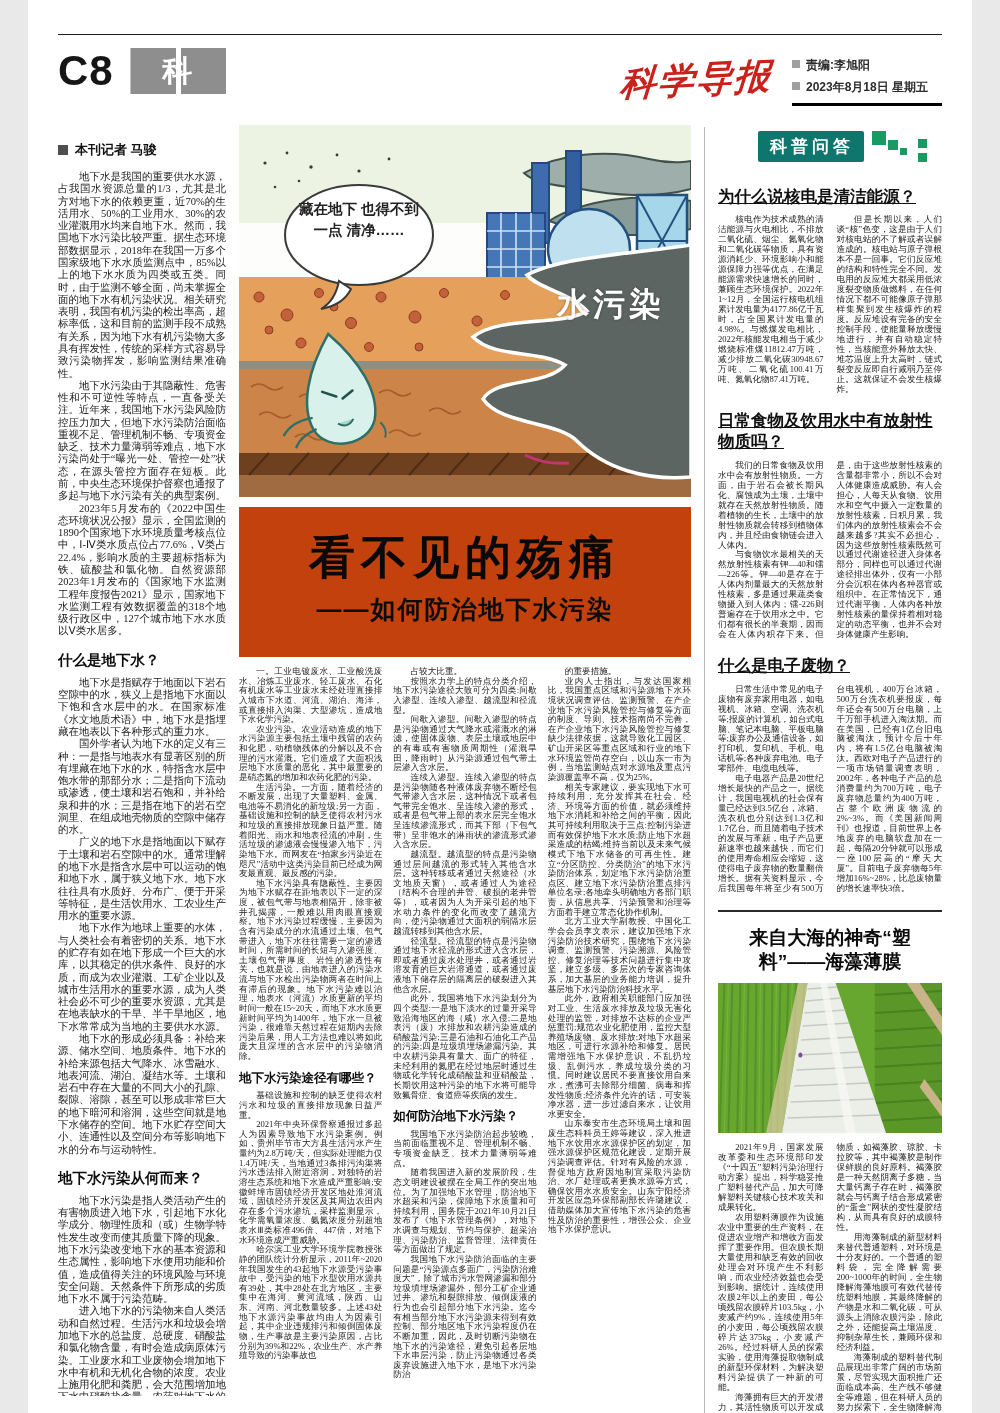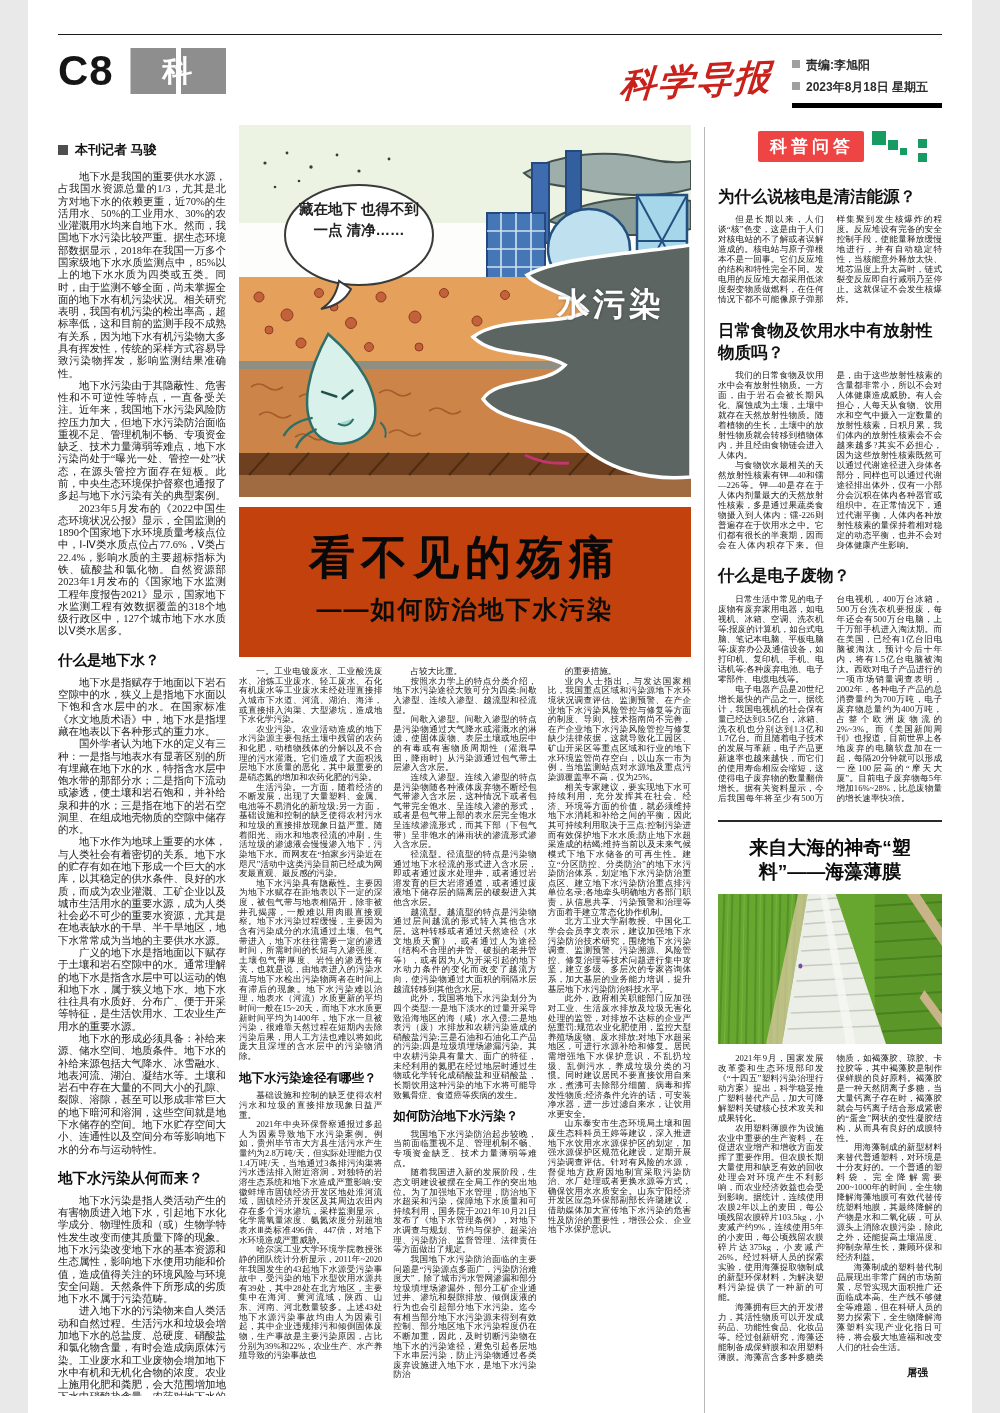--- a/index.html
+++ b/index.html
@@ -8,21 +8,21 @@
   .toprule{border-top:1.5px solid #1c1c1c;margin:34px 30px 0;}
   
   .header{display:flex;justify-content:space-between;align-items:flex-start;margin:12px 30px 0;height:72px;}
   .h-left{display:flex;align-items:center;gap:14px;}
   .pagecode{font:700 42px "Liberation Sans",sans-serif;letter-spacing:1px;color:#151515;}
   .section-box{width:96px;height:46px;box-sizing:border-box;color:#fff;text-align:center;
      background:linear-gradient(90deg,#8e8e8e 0 45px,#ffffff 45px 50px,#8e8e8e 50px 100%);
      font:700 30px/46px "Liberation Sans",sans-serif;letter-spacing:18px;padding-left:16px;border-left:1px solid #c5c5c5;margin-left:2px;}
   .h-right{display:flex;align-items:center;gap:20px;margin-top:8px;}
   .logo{font:italic 700 36px "DejaVu Serif",serif;color:#c9221c;transform:rotate(-3deg) skewX(-7deg);letter-spacing:2px;}
-  .editor-block{border-bottom:5px solid #000000;padding-bottom:5px;font:700 12px/1.8 "Liberation Sans",sans-serif;color:#2b2b2b;min-width:150px;}
+  .editor-block{border-bottom:3px solid #000000;padding-bottom:5px;font:700 12px/1.8 "Liberation Sans",sans-serif;color:#2b2b2b;min-width:150px;}
   .bullet-sq{display:inline-block;width:8px;height:8px;background:#a0a0a0;margin-right:6px;vertical-align:1px;}
   
   .main{display:flex;margin:6px 30px 0;gap:13px;height:1288px;}
   .lead-wrap{width:168px;flex:none;}
   .byline{font:700 13px "Liberation Sans",sans-serif;margin:16px 0 12px;color:#111;}
   .byline .bsq{display:inline-block;width:10px;height:10px;background:#4e4e4e;margin-right:7px;vertical-align:-1px;}
   .flow{overflow:hidden;text-align:justify;}
   .lead-flow{height:1225px;}
   .lead-flow .para{font-size:10.5px;line-height:1.17;margin:0;text-indent:2em;}
   .lead-flow .subhead{font:700 14.5px/1.25 "Liberation Sans",sans-serif;margin:13px 0 8px;color:#0d0d0d;}
@@ -37,30 +37,30 @@
   .main-title{font:900 46px/1 "Liberation Sans",sans-serif;letter-spacing:6px;color:#090909;}
   .main-subtitle{font:800 25px/1 "Liberation Sans",sans-serif;letter-spacing:2px;margin-top:17px;color:#0c0c0c;}
   .mid-cols{display:flex;gap:11px;margin-top:10px;flex:1;overflow:hidden;}
   .mcol{flex:1;min-width:0;overflow:hidden;text-align:justify;}
   .mcol .para{font-size:8.6px;line-height:1.12;margin:0;text-indent:2em;}
   .mcol .subhead{font:700 12.5px/1.25 "Liberation Sans",sans-serif;margin:9px 0 5px;color:#0d0d0d;}
   .vdivider{width:1px;background:#b8b8b8;flex:none;margin-top:2px;}
   
   .right-col{flex:1;min-width:0;}
   .qa-badge-row{display:flex;justify-content:flex-end;align-items:flex-start;gap:8px;margin-top:6px;height:40px;}
-  .qa-badge{background:#ef4444;color:#fff;font:700 17px/1 "Liberation Sans",sans-serif;
+  .qa-badge{background:#0f766e;color:#fff;font:700 17px/1 "Liberation Sans",sans-serif;
      padding:7px 10px 7px 12px;letter-spacing:4px;border-radius:2px;}
   .sq-deco{position:relative;width:70px;height:36px;flex:none;}
   .sq-deco i{position:absolute;background:#169b62;display:block;}
   .sq-deco .s1{left:0;top:0;width:14px;height:14px;}
   .sq-deco .s2{left:16px;top:9px;width:10px;height:10px;}
   .sq-deco .s3{left:28px;top:17px;width:7px;height:7px;}
   .sq-deco .s4{left:46px;top:8px;width:9px;height:9px;}
   .sq-deco .s5{left:46px;top:22px;width:9px;height:9px;}
-  .qa-item h2{font:700 16.5px/1.3 "Liberation Sans",sans-serif;margin:15px 0 8px;color:#101010;}
+  .qa-item h2{font:700 16.5px/1.3 "Liberation Sans",sans-serif;margin:15px 0 8px;color:#101010;text-decoration:underline;}
   .two-col-body{column-count:2;column-gap:13px;text-align:justify;}
   .two-col-body .para{font-size:8.6px;line-height:1.16;margin:0;text-indent:2em;}
   .seaweed{margin-top:16px;border-top:2px solid #2a2a2a;padding-top:14px;}
   .seaweed h2{font:800 19px/1.25 "Liberation Sans",sans-serif;text-align:center;margin:0 0 10px;color:#0b0b0b;}
   .photo{height:150px;margin-bottom:10px;}
   .photo svg{display:block;width:100%;height:100%;}
   .author{text-align:right;font:700 10.5px "Liberation Sans",sans-serif;margin-top:3px;padding-right:14px;}
 </style>
 </head>
 <body>
@@ -86,22 +86,22 @@
 
     <div class="lead-wrap">
       <div class="byline"><span class="bsq"></span><span>本刊记者 马骏</span></div>
       <div class="flow lead-flow">
           <p class="para">地下水是我国的重要供水水源，占我国水资源总量的1/3，尤其是北方对地下水的依赖更重，近70%的生活用水、50%的工业用水、30%的农业灌溉用水均来自地下水。然而，我国地下水污染比较严重。据生态环境部数据显示，2018年在我国一万多个国家级地下水水质监测点中，85%以上的地下水水质为四类或五类。同时，由于监测不够全面，尚未掌握全面的地下水有机污染状况。相关研究表明，我国有机污染的检出率高，超标率低，这和目前的监测手段不成熟有关系，因为地下水有机污染物大多具有挥发性，传统的采样方式容易导致污染物挥发，影响监测结果准确性。</p>
           <p class="para">地下水污染由于其隐蔽性、危害性和不可逆性等特点，一直备受关注。近年来，我国地下水污染风险防控压力加大，但地下水污染防治面临重视不足、管理机制不畅、专项资金缺乏、技术力量薄弱等难点，地下水污染尚处于“曝光一处、管控一处”状态，在源头管控方面存在短板。此前，中央生态环境保护督察也通报了多起与地下水污染有关的典型案例。</p>
           <p class="para">2023年5月发布的《2022中国生态环境状况公报》显示，全国监测的1890个国家地下水环境质量考核点位中，Ⅰ-Ⅳ类水质点位占77.6%，Ⅴ类占22.4%，影响水质的主要超标指标为铁、硫酸盐和氯化物。自然资源部2023年1月发布的《国家地下水监测工程年度报告2021》显示，国家地下水监测工程有效数据覆盖的318个地级行政区中，127个城市地下水水质以Ⅴ类水居多。</p>
           <div class="subhead">什么是地下水？</div>
           <p class="para">地下水是指赋存于地面以下岩石空隙中的水，狭义上是指地下水面以下饱和含水层中的水。在国家标准《水文地质术语》中，地下水是指埋藏在地表以下各种形式的重力水。</p>
           <p class="para">国外学者认为地下水的定义有三种：一是指与地表水有显著区别的所有埋藏在地下水的水，特指含水层中饱水带的那部分水；二是指向下流动或渗透，使土壤和岩石饱和，并补给泉和井的水；三是指在地下的岩石空洞里、在组成地壳物质的空隙中储存的水。</p>
+          <p class="para">广义的地下水是指地面以下赋存于土壤和岩石空隙中的水。通常理解的地下水是指含水层中可以运动的饱和地下水，属于狭义地下水。地下水往往具有水质好、分布广、便于开采等特征，是生活饮用水、工农业生产用水的重要水源。</p>
           <p class="para">地下水作为地球上重要的水体，与人类社会有着密切的关系。地下水的贮存有如在地下形成一个巨大的水库，以其稳定的供水条件、良好的水质，而成为农业灌溉、工矿企业以及城市生活用水的重要水源，成为人类社会必不可少的重要水资源，尤其是在地表缺水的干旱、半干旱地区，地下水常常成为当地的主要供水水源。</p>
-          <p class="para">广义的地下水是指地面以下赋存于土壤和岩石空隙中的水。通常理解的地下水是指含水层中可以运动的饱和地下水，属于狭义地下水。地下水往往具有水质好、分布广、便于开采等特征，是生活饮用水、工农业生产用水的重要水源。</p>
           <p class="para">地下水的形成必须具备：补给来源、储水空间、地质条件。地下水的补给来源包括大气降水、冰雪融水、地表河流、湖泊、凝结水等。土壤和岩石中存在大量的不同大小的孔隙、裂隙、溶隙，甚至可以形成非常巨大的地下暗河和溶洞，这些空间就是地下水储存的空间。地下水贮存空间大小、连通性以及空间分布等影响地下水的分布与运动特性。</p>
           <div class="subhead">地下水污染从何而来？</div>
           <p class="para">地下水污染是指人类活动产生的有害物质进入地下水，引起地下水化学成分、物理性质和（或）生物学特性发生改变而使其质量下降的现象。地下水污染改变地下水的基本资源和生态属性，影响地下水使用功能和价值，造成值得关注的环境风险与环境安全问题。天然条件下所形成的劣质地下水不属于污染范畴。</p>
           <p class="para">进入地下水的污染物来自人类活动和自然过程。生活污水和垃圾会增加地下水的总盐度、总硬度、硝酸盐和氯化物含量，有时会造成病原体污染。工业废水和工业废物会增加地下水中有机和无机化合物的浓度。农业上施用化肥和粪肥，会大范围增加地下水中硝酸盐含量。农药对地下水的污染较轻，仅限于浅层。农业耕作活动可以促进土壤有机质的氧化，例如有机氮被氧化成无机氮（主要是硝态氮），随渗水进入地下水。</p>
         </div>
     </div>
 
     <div class="middle">
       <div class="cartoon">
         <svg viewBox="0 0 452 372">
@@ -229,22 +229,22 @@
             <div class="subhead">地下水污染途径有哪些？</div>
             <p class="para">基础设施和控制的缺乏使得农村污水和垃圾的直接排放现象日益严重。</p>
             <p class="para">2021年中央环保督察通报过多起人为因素导致地下水污染案例。例如，贵州毕节市大方县生活污水产生量约为2.8万吨/天，但实际处理能力仅1.4万吨/天，当地通过3条排污沟渠将污水违法排入附近溶洞，对独特的岩溶生态系统和地下水造成严重影响;安徽蚌埠市固镇经济开发区地处淮河流域，固镇经济开发区及其周边农田内存在多个污水渗坑，采样监测显示，化学需氧量浓度、氨氮浓度分别超地表水Ⅲ类标准496倍、447倍，对地下水环境造成严重威胁。</p>
             <p class="para">哈尔滨工业大学环境学院教授张静的团队统计分析显示，2011年~2020年我国发生的43起地下水源受污染事故中，受污染的地下水型饮用水源共有39处，其中28处在北方地区，主要集中在海河、黄河流域，陕西、山东、河南、河北数量较多。上述43处地下水源污染事故均由人为因素引起，其中企业违规排污和倾倒固体废物，生产事故是主要污染原因，占比分别为39%和22%，农业生产、水产养殖导致的污染事故也</p>
           </div>
         <div class="mcol flow">
             <p class="para">占较大比重。</p>
             <p class="para">按照水力学上的特点分类介绍，地下水污染途径大致可分为四类:间歇入渗型、连续入渗型、越流型和径流型。</p>
             <p class="para">间歇入渗型。间歇入渗型的特点是污染物通过大气降水或灌溉水的淋滤，使固体废物、表层土壤或地层中的有毒或有害物质周期性（灌溉旱田，降雨时）从污染源通过包气带土层渗入含水层。</p>
             <p class="para">连续入渗型。连续入渗型的特点是污染物随各种液体废弃物不断经包气带渗入含水层，这种情况下或者包气带完全饱水、呈连续入渗的形式，或者是包气带上部的表水层完全饱水呈连续渗流形式，而其下部（下包气带）呈非饱水的淋雨状的渗流形式渗入含水层。</p>
+            <p class="para">越流型。越流型的特点是污染物通过层间越流的形式转入其他含水层。这种转移或者通过天然途径（水文地质天窗），或者通过人为途径（结构不合理的井管、破损的老井管等），或者因为人为开采引起的地下水动力条件的变化而改变了越流方向，使污染物通过大面积的弱隔水层越流转移到其他含水层。</p>
             <p class="para">径流型。径流型的特点是污染物通过地下水径流的形式进入含水层，即或者通过废水处理井，或者通过岩溶发育的巨大岩溶通道，或者通过废液地下储存层的隔离层的破裂进入其他含水层。</p>
-            <p class="para">越流型。越流型的特点是污染物通过层间越流的形式转入其他含水层。这种转移或者通过天然途径（水文地质天窗），或者通过人为途径（结构不合理的井管、破损的老井管等），或者因为人为开采引起的地下水动力条件的变化而改变了越流方向，使污染物通过大面积的弱隔水层越流转移到其他含水层。</p>
             <p class="para">此外，我国将地下水污染划分为四个类型:一是地下淡水的过量开采导致沿海地区的海（咸）水入侵;二是地表污（废）水排放和农耕污染造成的硝酸盐污染;三是石油和石油化工产品的污染;四是垃圾填埋场渗漏污染。其中农耕污染具有量大、面广的特征，未经利用的氮肥在经过地层时通过生物或化学转化成硝酸盐和亚硝酸盐，长期饮用这种污染的地下水将可能导致氟骨症、食道癌等疾病的发生。</p>
             <div class="subhead">如何防治地下水污染？</div>
             <p class="para">我国地下水污染防治起步较晚，当前面临重视不足、管理机制不畅、专项资金缺乏、技术力量薄弱等难点。</p>
             <p class="para">随着我国进入新的发展阶段，生态文明建设被摆在全局工作的突出地位。为了加强地下水管理，防治地下水超采和污染，保障地下水质量和可持续利用，国务院于2021年10月21日发布了《地下水管理条例》，对地下水调查与规划、节约与保护、超采治理、污染防治、监督管理、法律责任等方面做出了规定。</p>
             <p class="para">我国地下水污染防治面临的主要问题是“污染源点多面广，污染防治难度大”，除了城市污水管网渗漏和部分垃圾填埋场渗漏外，部分工矿企业通过井、渗坑和裂隙排放、倾倒废液的行为也会引起部分地下水污染。迄今有相当部分地下水污染源未得到有效控制、部分地区地下水污染程度仍在不断加重，因此，及时切断污染物在地下水的污染途径，避免引起各层地下水串层污染，防止污染物通过各类废弃设施进入地下水，是地下水污染防治</p>
           </div>
         <div class="mcol flow">
             <p class="para">的重要措施。</p>
             <p class="para">业内人士指出，与发达国家相比，我国重点区域和污染源地下水环境状况调查评估、监测预警、在产企业地下水污染风险管控与修复等方面的制度、导则、技术指南尚不完善，在产企业地下水污染风险管控与修复缺少法律依据，这就导致化工园区、矿山开采区等重点区域和行业的地下水环境监管尚存空白，以山东一市为例，当地监测站点对水源地及重点污染源覆盖率不高，仅为25%。</p>
             <p class="para">相关专家建议，要实现地下水可持续利用，充分发挥其在社会、经济、环境等方面的价值，就必须维持地下水消耗和补给之间的平衡，因此其可持续利用取决于三点:控制污染进而有效保护地下水水质;防止地下水超采造成的枯竭;维持当前以及未来气候模式下地下水储备的可再生性。建立“分区防控、分类防治”的地下水污染防治体系，划定地下水污染防治重点区、建立地下水污染防治重点排污单位名录;各地牵头明确地方各部门职责，从信息共享、污染预警和治理等方面着手建立常态化协作机制。</p>
@@ -265,20 +265,21 @@
             <i class="s2"></i>
             <i class="s3"></i>
             <i class="s4"></i>
             <i class="s5"></i>
         </div>
       </div>
 
       <div class="qa-item">
         <h2>为什么说核电是清洁能源？</h2>
         <div class="two-col-body">
+            <p class="para">核电作为技术成熟的清洁能源与火电相比，不排放二氧化硫、烟尘、氮氧化物和二氧化碳等物质，具有资源消耗少、环境影响小和能源保障力强等优点，在满足能源需求快速增长的同时，兼顾生态环境保护。2022年1~12月，全国运行核电机组累计发电量为4177.86亿千瓦时，占全国累计发电量的4.98%。与燃煤发电相比，2022年核能发电相当于减少燃烧标准煤11812.47万吨，减少排放二氧化碳30948.67万吨、二氧化硫100.41万吨、氮氧化物87.41万吨。</p>
             <p class="para">但是长期以来，人们谈“核”色变，这是由于人们对核电站的不了解或者误解造成的。核电站与原子弹根本不是一回事。它们反应堆的结构和特性完全不同。发电用的反应堆大都采用低浓度裂变物质做燃料，在任何情况下都不可能像原子弹那样集聚到发生核爆炸的程度。反应堆设有完备的安全控制手段，使能量释放缓慢地进行，并有自动稳定特性，当核能意外释放太快、堆芯温度上升太高时，链式裂变反应即自行减弱乃至停止。这就保证不会发生核爆炸。</p>
           </div>
       </div>
 
       <div class="qa-item">
         <h2>日常食物及饮用水中有放射性物质吗？</h2>
         <div class="two-col-body">
             <p class="para">我们的日常食物及饮用水中会有放射性物质。一方面，由于岩石会被长期风化、腐蚀成为土壤，土壤中就存在天然放射性物质。随着植物的生长，土壤中的放射性物质就会转移到植物体内，并且经由食物链会进入人体内。</p>
             <p class="para">与食物饮水最相关的天然放射性核素有钾—40和镭—226等。钾—40是存在于人体内剂量最大的天然放射性核素，多是通过果蔬类食物摄入到人体内；镭-226则普遍存在于饮用水之中。它们都有很长的半衰期，因而会在人体内积存下来。但是，由于这些放射性核素的含量都非常小，所以不会对人体健康造成威胁。有人会担心，人每天从食物、饮用水和空气中摄入一定数量的放射性核素，日积月累，我们体内的放射性核素会不会越来越多?其实不必担心，因为这些放射性核素既然可以通过代谢途径进入身体各部分，同样也可以通过代谢途径排出体外，仅有一小部分会沉积在体内各种器官或组织中。在正常情况下，通过代谢平衡，人体内各种放射性核素的量保持着相对稳定的动态平衡，也并不会对身体健康产生影响。</p>
           </div>

